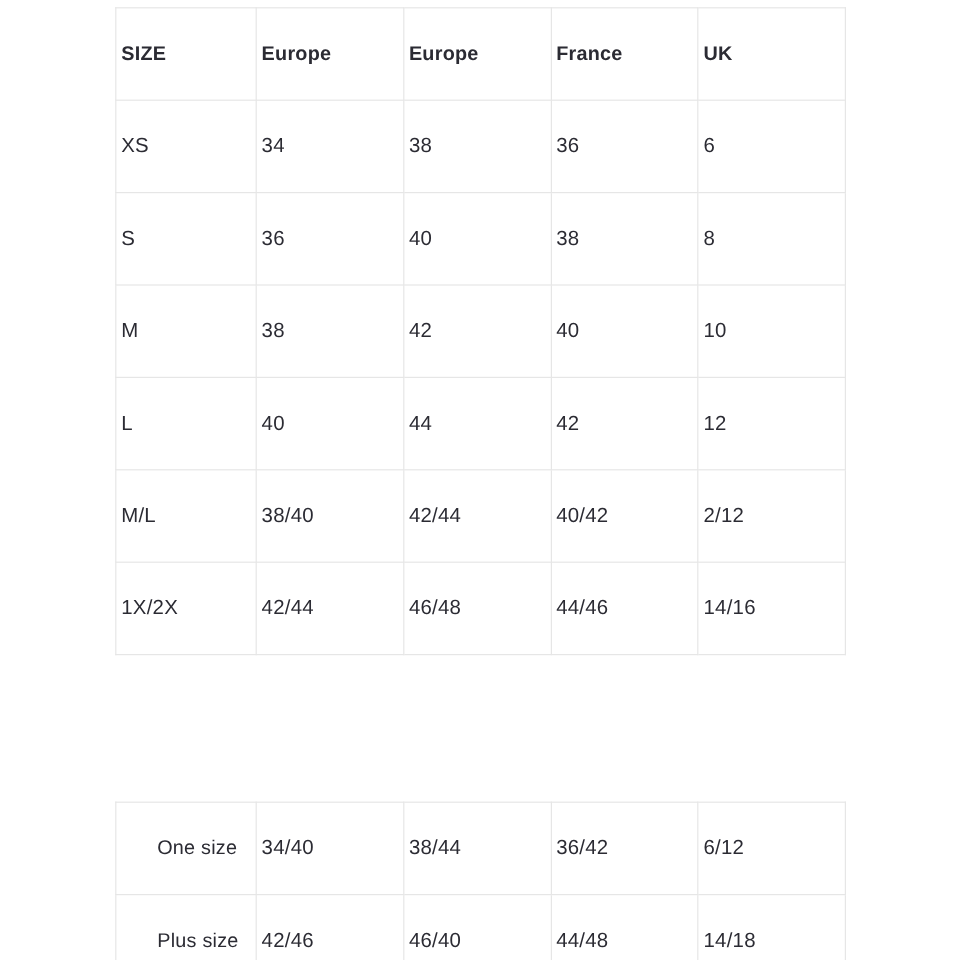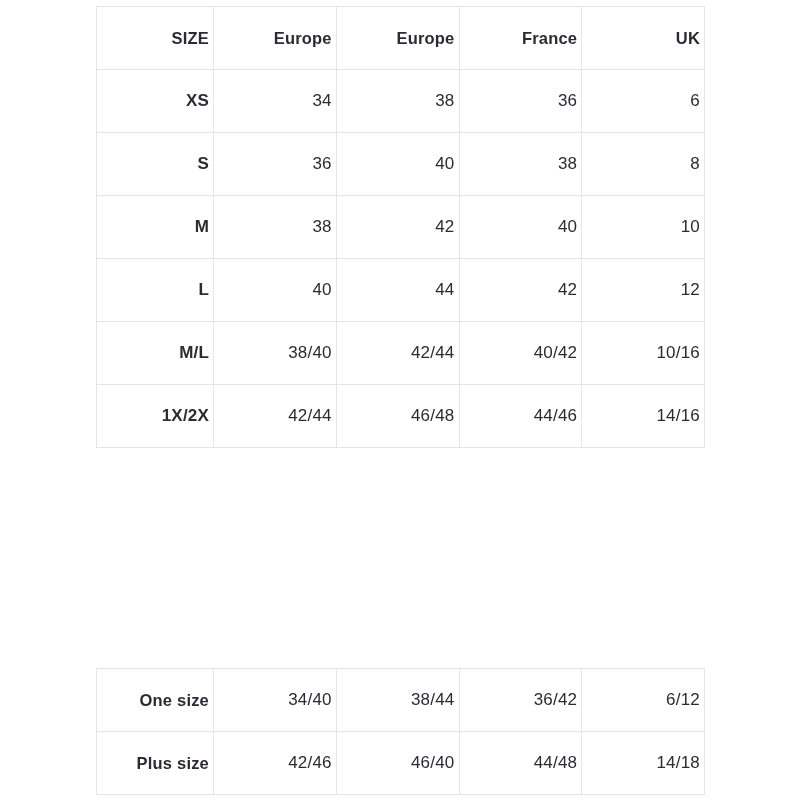--- a/index.html
+++ b/index.html
@@ -29,35 +29,35 @@
   table.size-table {
     width: 608px;
     border-collapse: collapse;
     table-layout: fixed;
   }
   table.size-table col.c-size { width: 117px; }
   table.size-table col.c-std  { width: 122.75px; }
 
   table.size-table td {
     border: 1px solid #e6e6e6;
-    height: 63px;
-    text-align: right;
+    height: 77px;
+    text-align: left;
     vertical-align: middle;
     color: #2b2b33;
     font-size: 17px;
     font-weight: 400;
     letter-spacing: 0.2px;
     padding: 0 4px;
   }
   table.size-table td.head {
     font-weight: 700;
     font-size: 16.5px;
   }
   table.size-table td.rowlabel {
-    font-weight: 700;
+    font-weight: 400;
     font-size: 17px;
   }
   table.size-table td.rowlabel.wide-label {
     font-size: 16.5px;
     padding-left: 34px;
   }
 </style>
 </head>
 <body>
 
@@ -113,21 +113,21 @@
           <td>12</td>
         </tr>
 
 
 
         <tr>
           <td class="rowlabel">M/L</td>
           <td>38/40</td>
           <td>42/44</td>
           <td>40/42</td>
-          <td>10/16</td>
+          <td>2/12</td>
         </tr>
 
         <tr>
           <td class="rowlabel">1X/2X</td>
           <td>42/44</td>
           <td>46/48</td>
           <td>44/46</td>
           <td>14/16</td>
         </tr>
 

